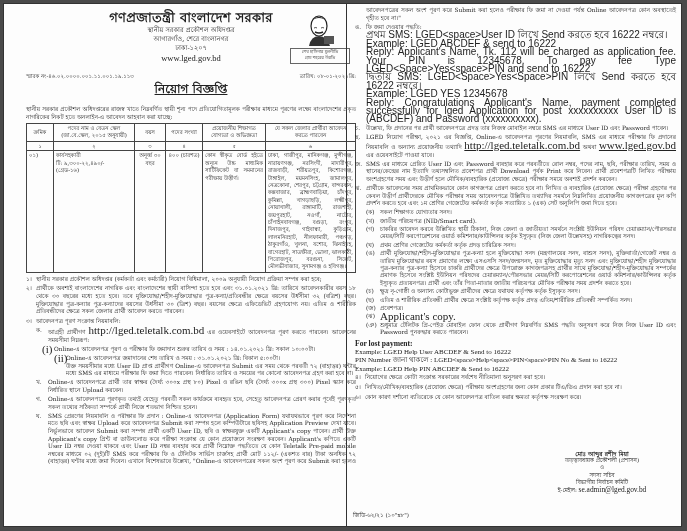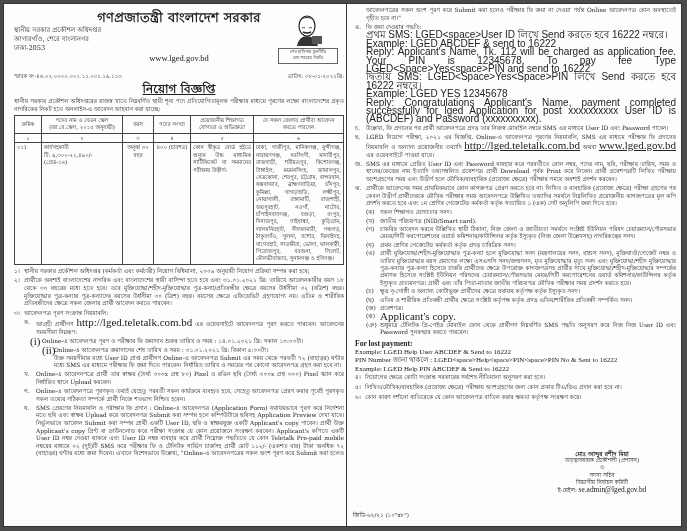--- a/index.html
+++ b/index.html
@@ -1,32 +1,32 @@
 <!DOCTYPE html>
 <html><head>
 <meta charset="utf-8">
 <style>
   html,body{margin:0;padding:0;background:#4a4a4a;}
   body{width:687px;height:531px;overflow:hidden;position:relative;font-family:"DejaVu Serif","Liberation Serif",serif;color:#222;}
   .page{position:absolute;left:3px;top:3px;width:679px;height:524px;background:#fdfdfd;border:1px solid #333;box-sizing:border-box;}
   .col{position:absolute;top:0;bottom:0;box-sizing:border-box;}
-  .col-left{left:4px;width:342px;padding:4px 6px 16px 6px;}
+  .col-left{left:16px;width:342px;padding:4px 6px 16px 6px;}
   .col-right{left:343px;width:335px;padding:3px 6px 0 8px;}
   .divider{position:absolute;left:342px;top:0;bottom:0;width:1px;background:#333;}
   .t-eng{font-family:Liberation Sans, sans-serif;font-size:10px;line-height:8.4px;}
   .center{text-align:center;}
   .hdr{position:relative;height:62px;}
   .hdr-title{font-size:13px;font-weight:bold;text-align:center;line-height:16px;margin-top:2px;letter-spacing:0.3px;}
-  .hdr-line{font-size:6.6px;line-height:9px;}
+  .hdr-line{font-size:6.6px;text-align:center;line-height:9px;}
   .hdr-web{font-family:"Liberation Serif",serif;font-size:8.5px;text-align:center;line-height:10px;}
   .logo{position:absolute;right:4px;top:4px;width:64px;height:52px;}
   .logo-face{position:absolute;left:18px;top:0;width:28px;height:32px;}
   .logo-box{position:absolute;left:2px;top:34px;width:58px;height:14px;border:1px solid #666;font-size:4.2px;line-height:6px;text-align:center;}
   .ref-row{display:flex;justify-content:space-between;font-size:5.4px;line-height:7px;margin-top:1px;}
-  .notice-title{font-size:12px;font-weight:bold;text-align:center;line-height:14px;margin:2px 0 1px 0;text-decoration:underline;}
+  .notice-title{font-size:12px;font-weight:bold;text-align:center;line-height:14px;margin:2px 0 9px 0;text-decoration:underline;}
   .intro{font-size:5.8px;line-height:8px;text-align:justify;}
   table.posts{width:100%;border-collapse:collapse;margin-top:2px;font-size:5.4px;line-height:7.4px;}
   table.posts td,table.posts th{border:1px solid #444;vertical-align:top;padding:1px 2px;font-weight:normal;}
   table.posts th{text-align:center;vertical-align:middle;}
   .c1{width:22px}.c2{width:76px}.c3{width:26px}.c4{width:32px}.c5{width:58px}
   .numrow td{text-align:center;line-height:6.5px;font-size:5px;}
   .rule{display:flex;font-size:5.8px;line-height:7.6px;text-align:justify;margin-bottom:2px;}
   .rule .num{width:10px;flex:none;}
   .rule .body{flex:1;}
   .sub{display:flex;margin-left:10px;font-size:5.8px;line-height:7.6px;text-align:justify;margin-bottom:1.5px;}
@@ -49,21 +49,21 @@
 </head>
 <body>
 
 <div class="page">
 
   <div class="col col-left">
     <div class="hdr">
       <div class="hdr-title">গণপ্রজাতন্ত্রী বাংলাদেশ সরকার</div>
       <div class="hdr-line">স্থানীয় সরকার প্রকৌশল অধিদপ্তর</div>
       <div class="hdr-line">আগারগাঁও, শেরে বাংলানগর</div>
-      <div class="hdr-line">ঢাকা-2053</div>
+      <div class="hdr-line">ঢাকা-১২০৭</div>
       <div class="hdr-web">www.lged.gov.bd</div>
       <div class="logo">
         <svg class="logo-face" viewBox="0 0 28 32">
           <ellipse cx="13" cy="12" rx="8" ry="10" fill="#fff" stroke="#222" stroke-width="1.2"></ellipse>
           <path d="M5 8 Q13 -2 21 8 Q18 4 13 4 Q8 4 5 8Z" fill="#222"></path>
           <path d="M8 14 Q10 13 11 14 M15 14 Q17 13 18 14" stroke="#222" stroke-width="0.8" fill="none"></path>
           <path d="M9 18 Q13 20 17 18" stroke="#222" stroke-width="1.4" fill="none"></path>
           <path d="M3 32 Q5 22 13 22 Q21 22 24 32Z" fill="#333"></path>
           <rect x="18" y="22" width="10" height="8" fill="#555"></rect>
         </svg>

